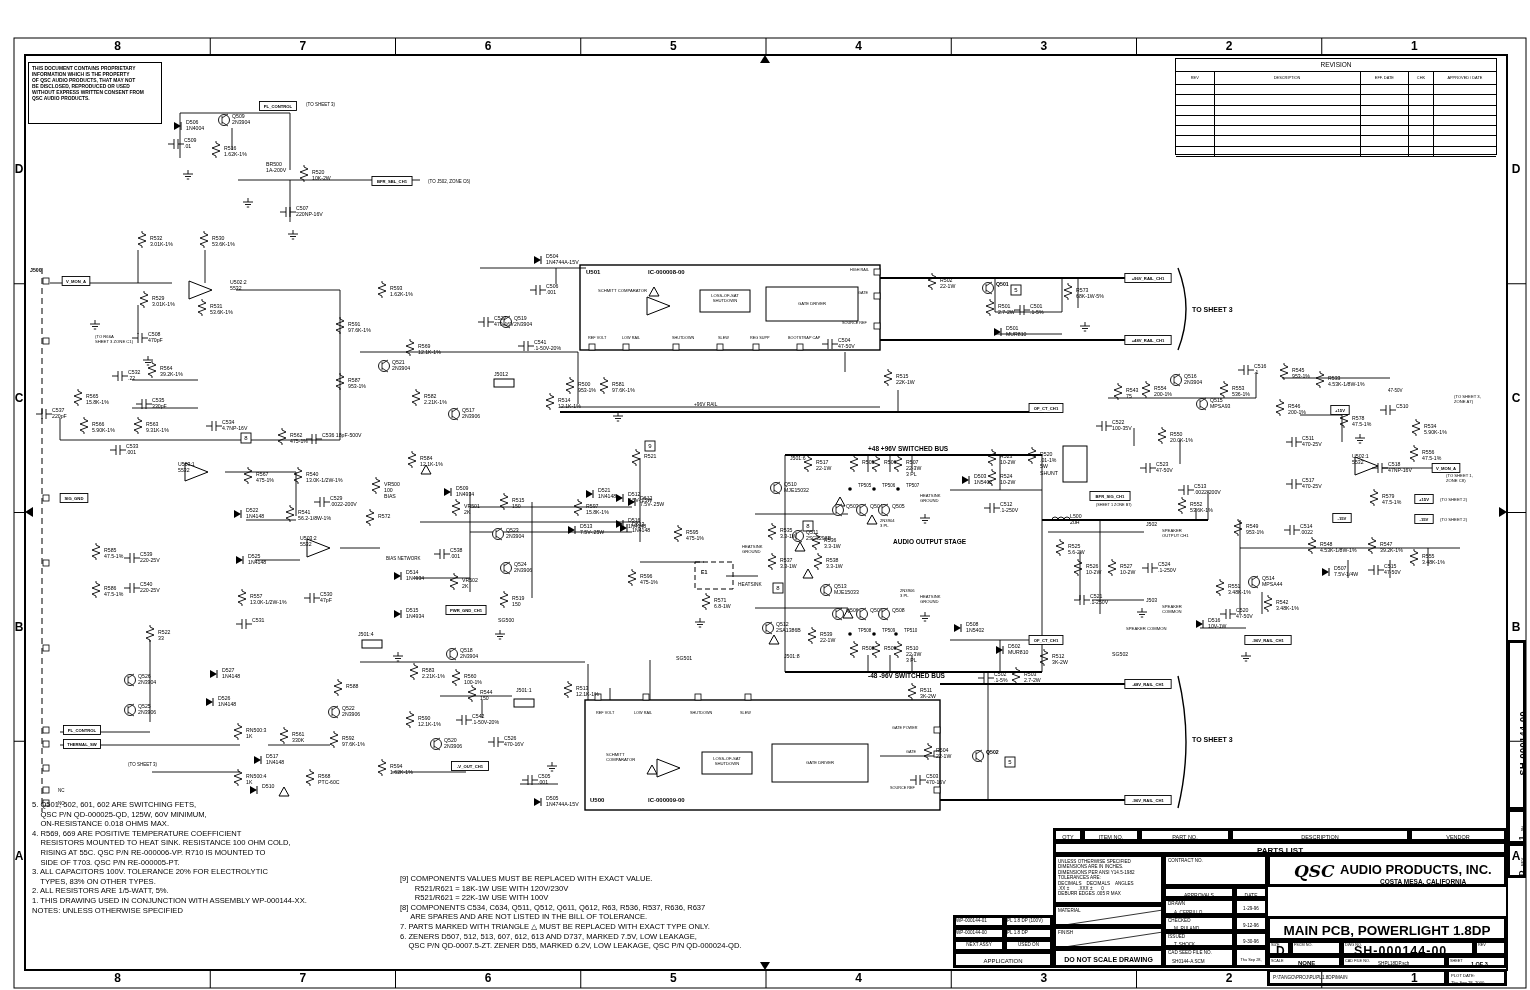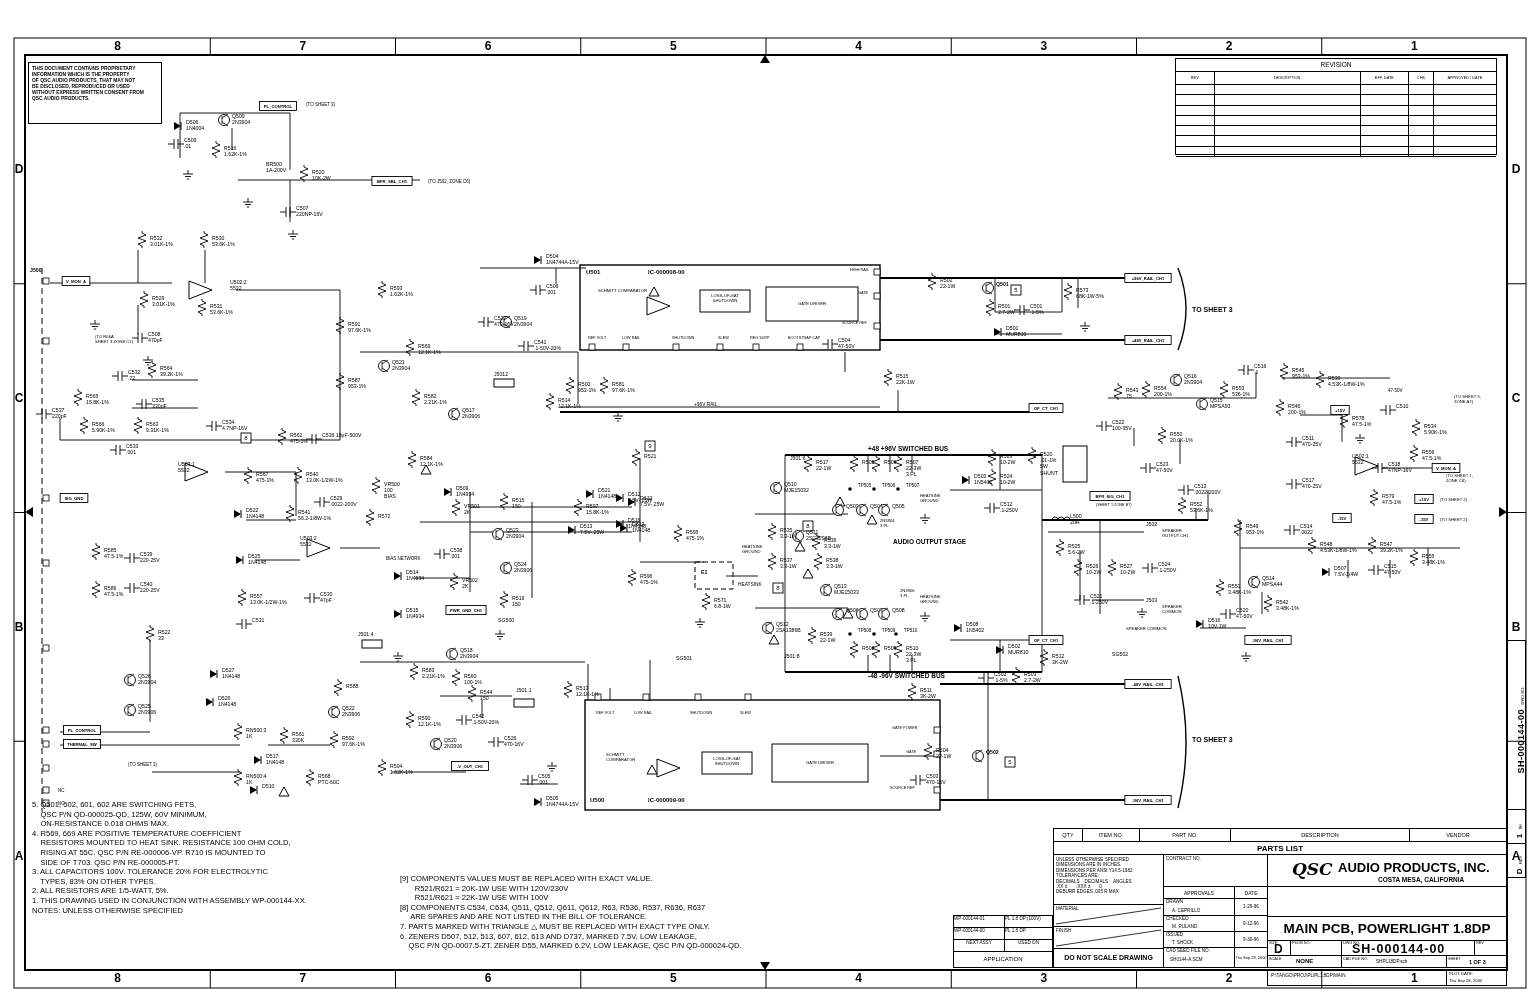--- a/index.html
+++ b/index.html
@@ -1,19 +1,19 @@
 <!DOCTYPE html>
 <html><head>
 <meta charset="utf-8">
 <style>
   html,body{margin:0;padding:0;background:#e8e8e8;}
   .page{position:relative;width:1530px;height:990px;background:#ffffff;overflow:hidden;
         font-family:"Liberation Sans",sans-serif;color:#000;}
   .abs{position:absolute;box-sizing:border-box;}
-  .cell{position:absolute;box-sizing:border-box;border:1px solid #000000;overflow:hidden;}
+  .cell{position:absolute;box-sizing:border-box;border:3px solid #000000;overflow:hidden;}
   .zone{position:absolute;font-weight:bold;font-size:12px;transform:translate(-50%,-50%);}
   .noteline{white-space:pre;font-size:7.6px;line-height:9.6px;}
   .proptext{font-size:4.9px;line-height:6.1px;font-weight:bold;white-space:pre-line;}
   .vrot{transform:rotate(-90deg);transform-origin:center center;white-space:nowrap;}
   svg{position:absolute;left:0;top:0;}
   .tbsmall{font-size:4.6px;line-height:5.4px;}
 </style>
 </head>
 <body>
 
@@ -852,21 +852,21 @@
       <div class="noteline">    RISING AT 55C. QSC P/N RE-000006-VP. R710 IS MOUNTED TO</div>
       <div class="noteline">    SIDE OF T703. QSC P/N RE-000005-PT.</div>
       <div class="noteline">3. ALL CAPACITORS 100V. TOLERANCE 20% FOR ELECTROLYTIC</div>
       <div class="noteline">    TYPES, 83% ON OTHER TYPES.</div>
       <div class="noteline">2. ALL RESISTORS ARE 1/5-WATT, 5%.</div>
       <div class="noteline">1. THIS DRAWING USED IN CONJUNCTION WITH ASSEMBLY WP-000144-XX.</div>
       <div class="noteline">NOTES: UNLESS OTHERWISE SPECIFIED</div>
     </div>
   <div class="abs" id="notescenter" style="left:400px;top:874px;width:470px;">
       <div class="noteline">[9] COMPONENTS VALUES MUST BE REPLACED WITH EXACT VALUE.</div>
-      <div class="noteline">       R521/R621 = 20K-1W USE WITH 120V/230V</div>
+      <div class="noteline">       R521/R621 = 18K-1W USE WITH 120V/230V</div>
       <div class="noteline">       R521/R621 = 22K-1W USE WITH 100V</div>
       <div class="noteline">[8] COMPONENTS C534, C634, Q511, Q512, Q611, Q612, R63, R536, R537, R636, R637</div>
       <div class="noteline">     ARE SPARES AND ARE NOT LISTED IN THE BILL OF TOLERANCE.</div>
       <div class="noteline">7. PARTS MARKED WITH TRIANGLE △ MUST BE REPLACED WITH EXACT TYPE ONLY.</div>
       <div class="noteline">6. ZENERS D507, 512, 513, 607, 612, 613 AND D737, MARKED 7.5V, LOW LEAKAGE,</div>
       <div class="noteline">    QSC P/N QD-0007.5-ZT. ZENER D55, MARKED 6.2V, LOW LEAKAGE, QSC P/N QD-000024-QD.</div>
     </div>
 
   <div class="abs" style="left:953px;top:915px;width:100px;height:53px;">
     <div class="cell tbsmall" style="left:0;top:0;width:52px;height:13px;">WP-000144-01</div>

